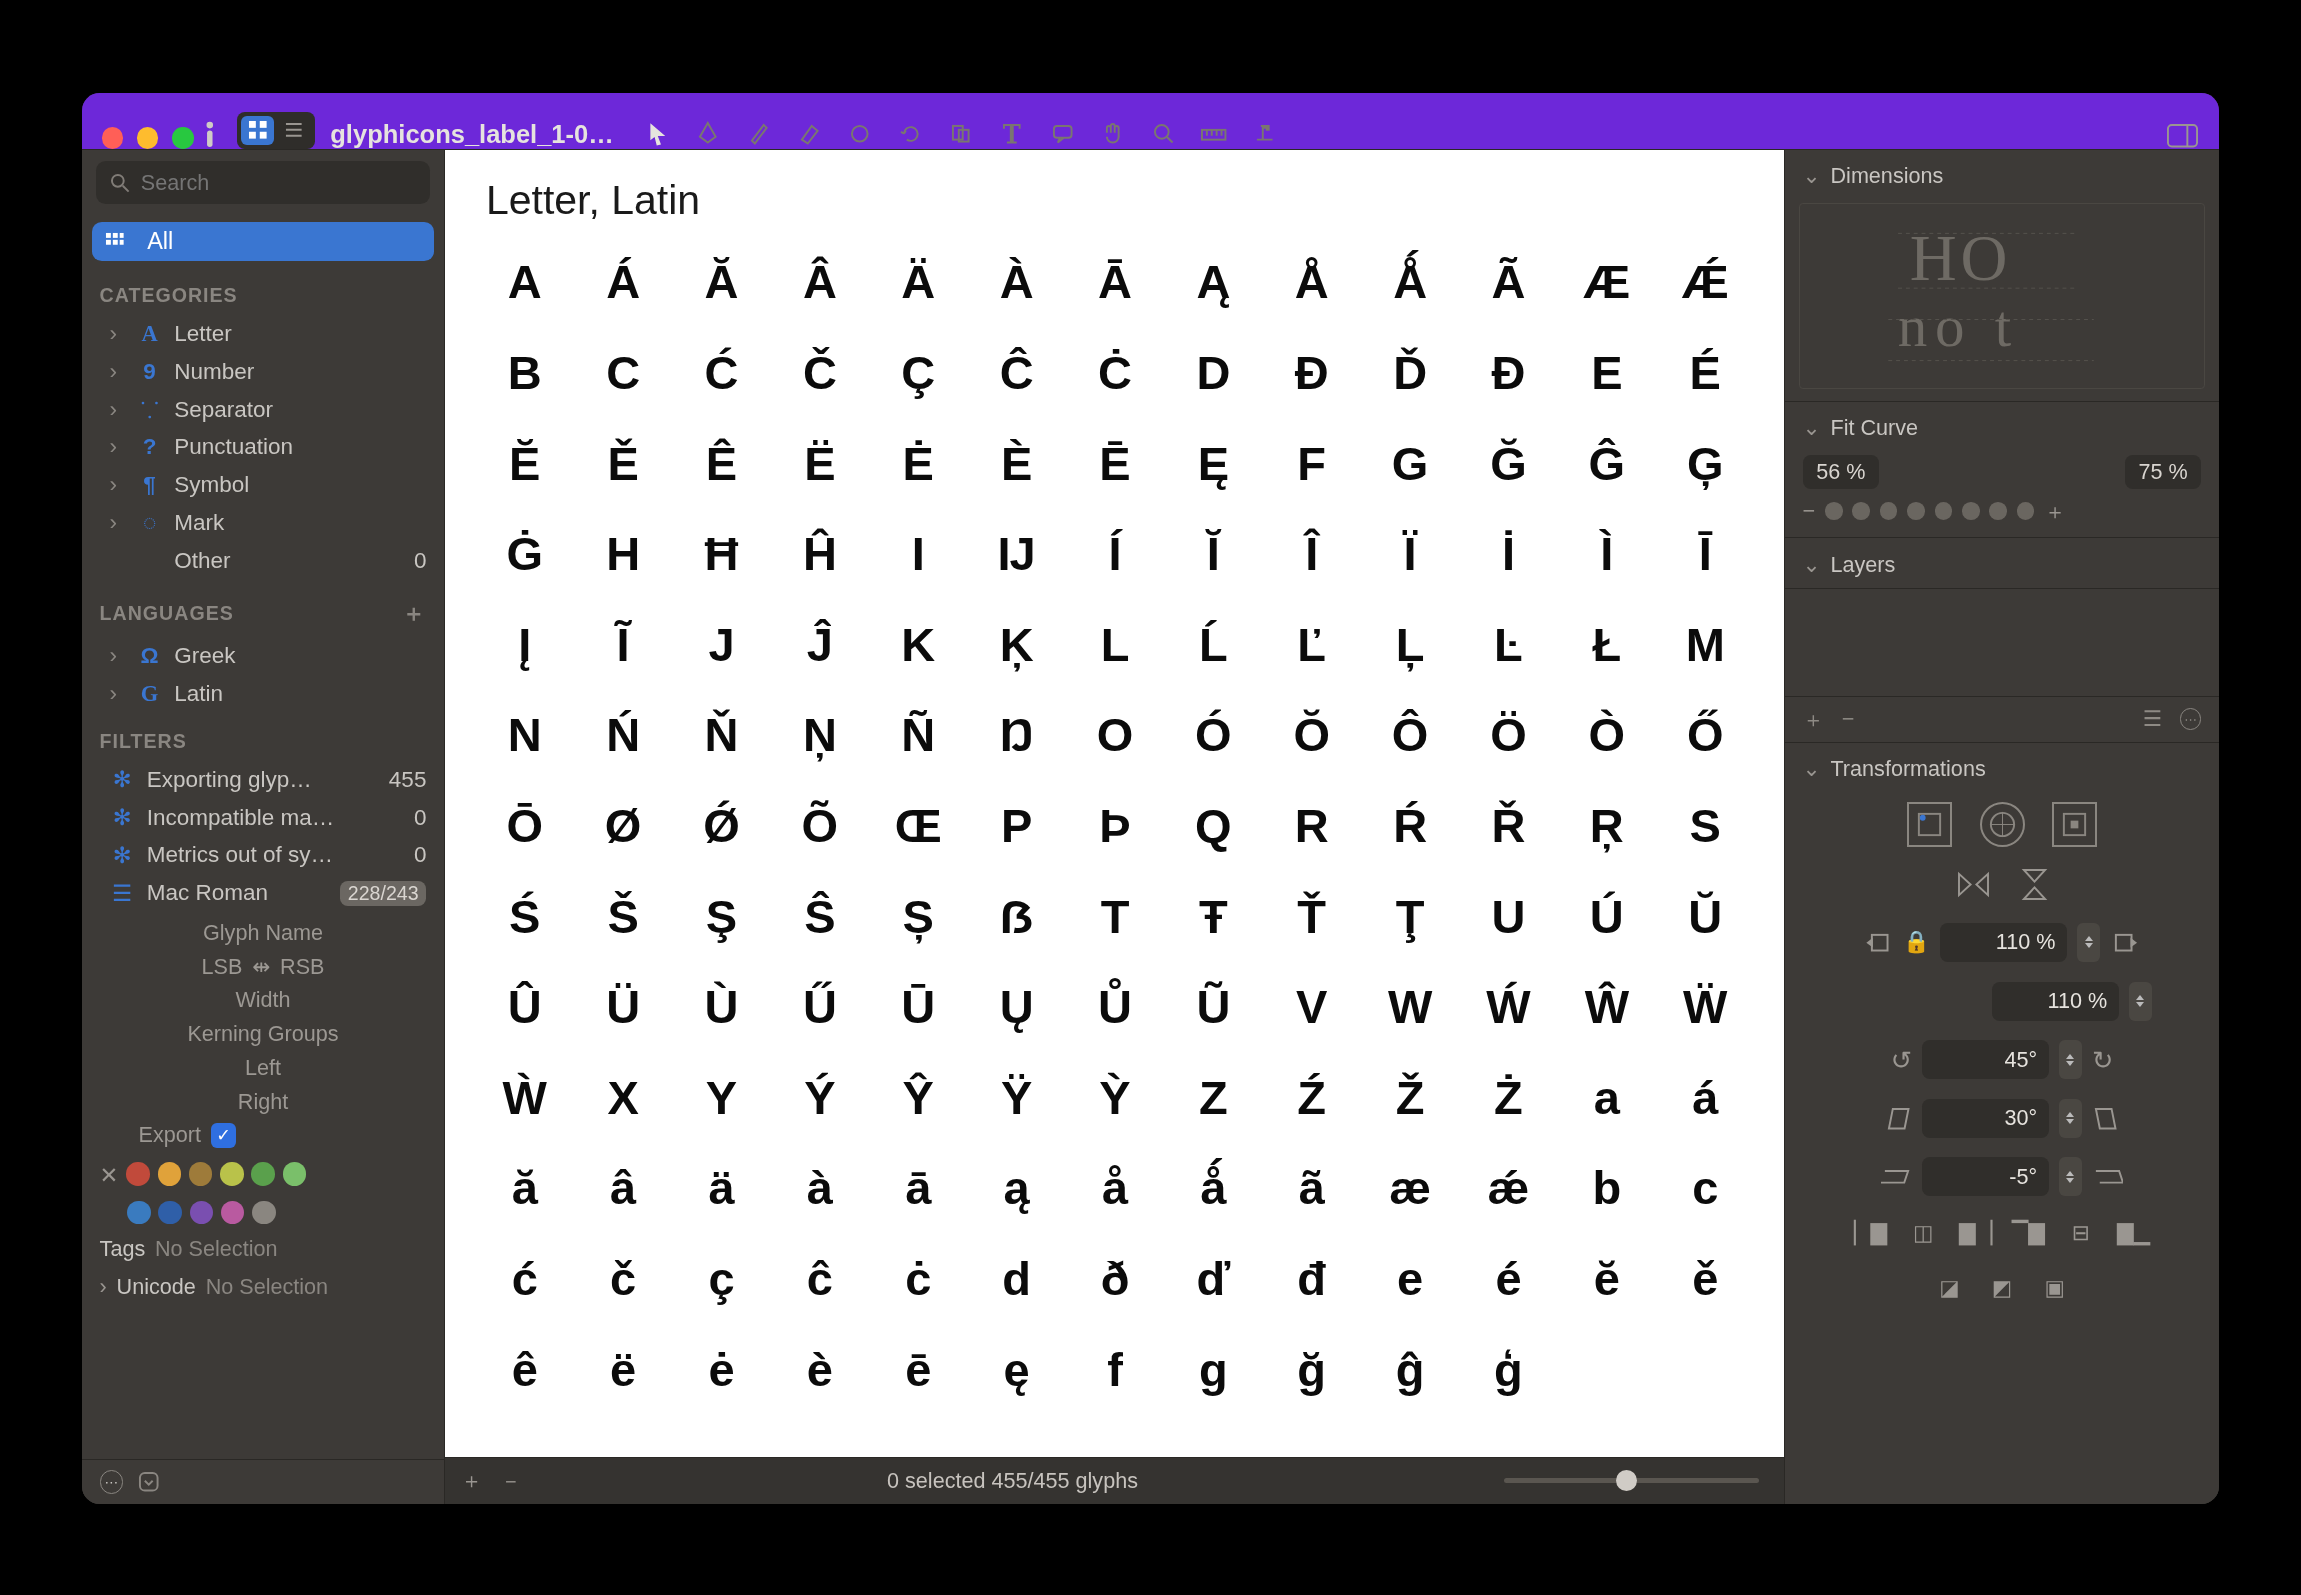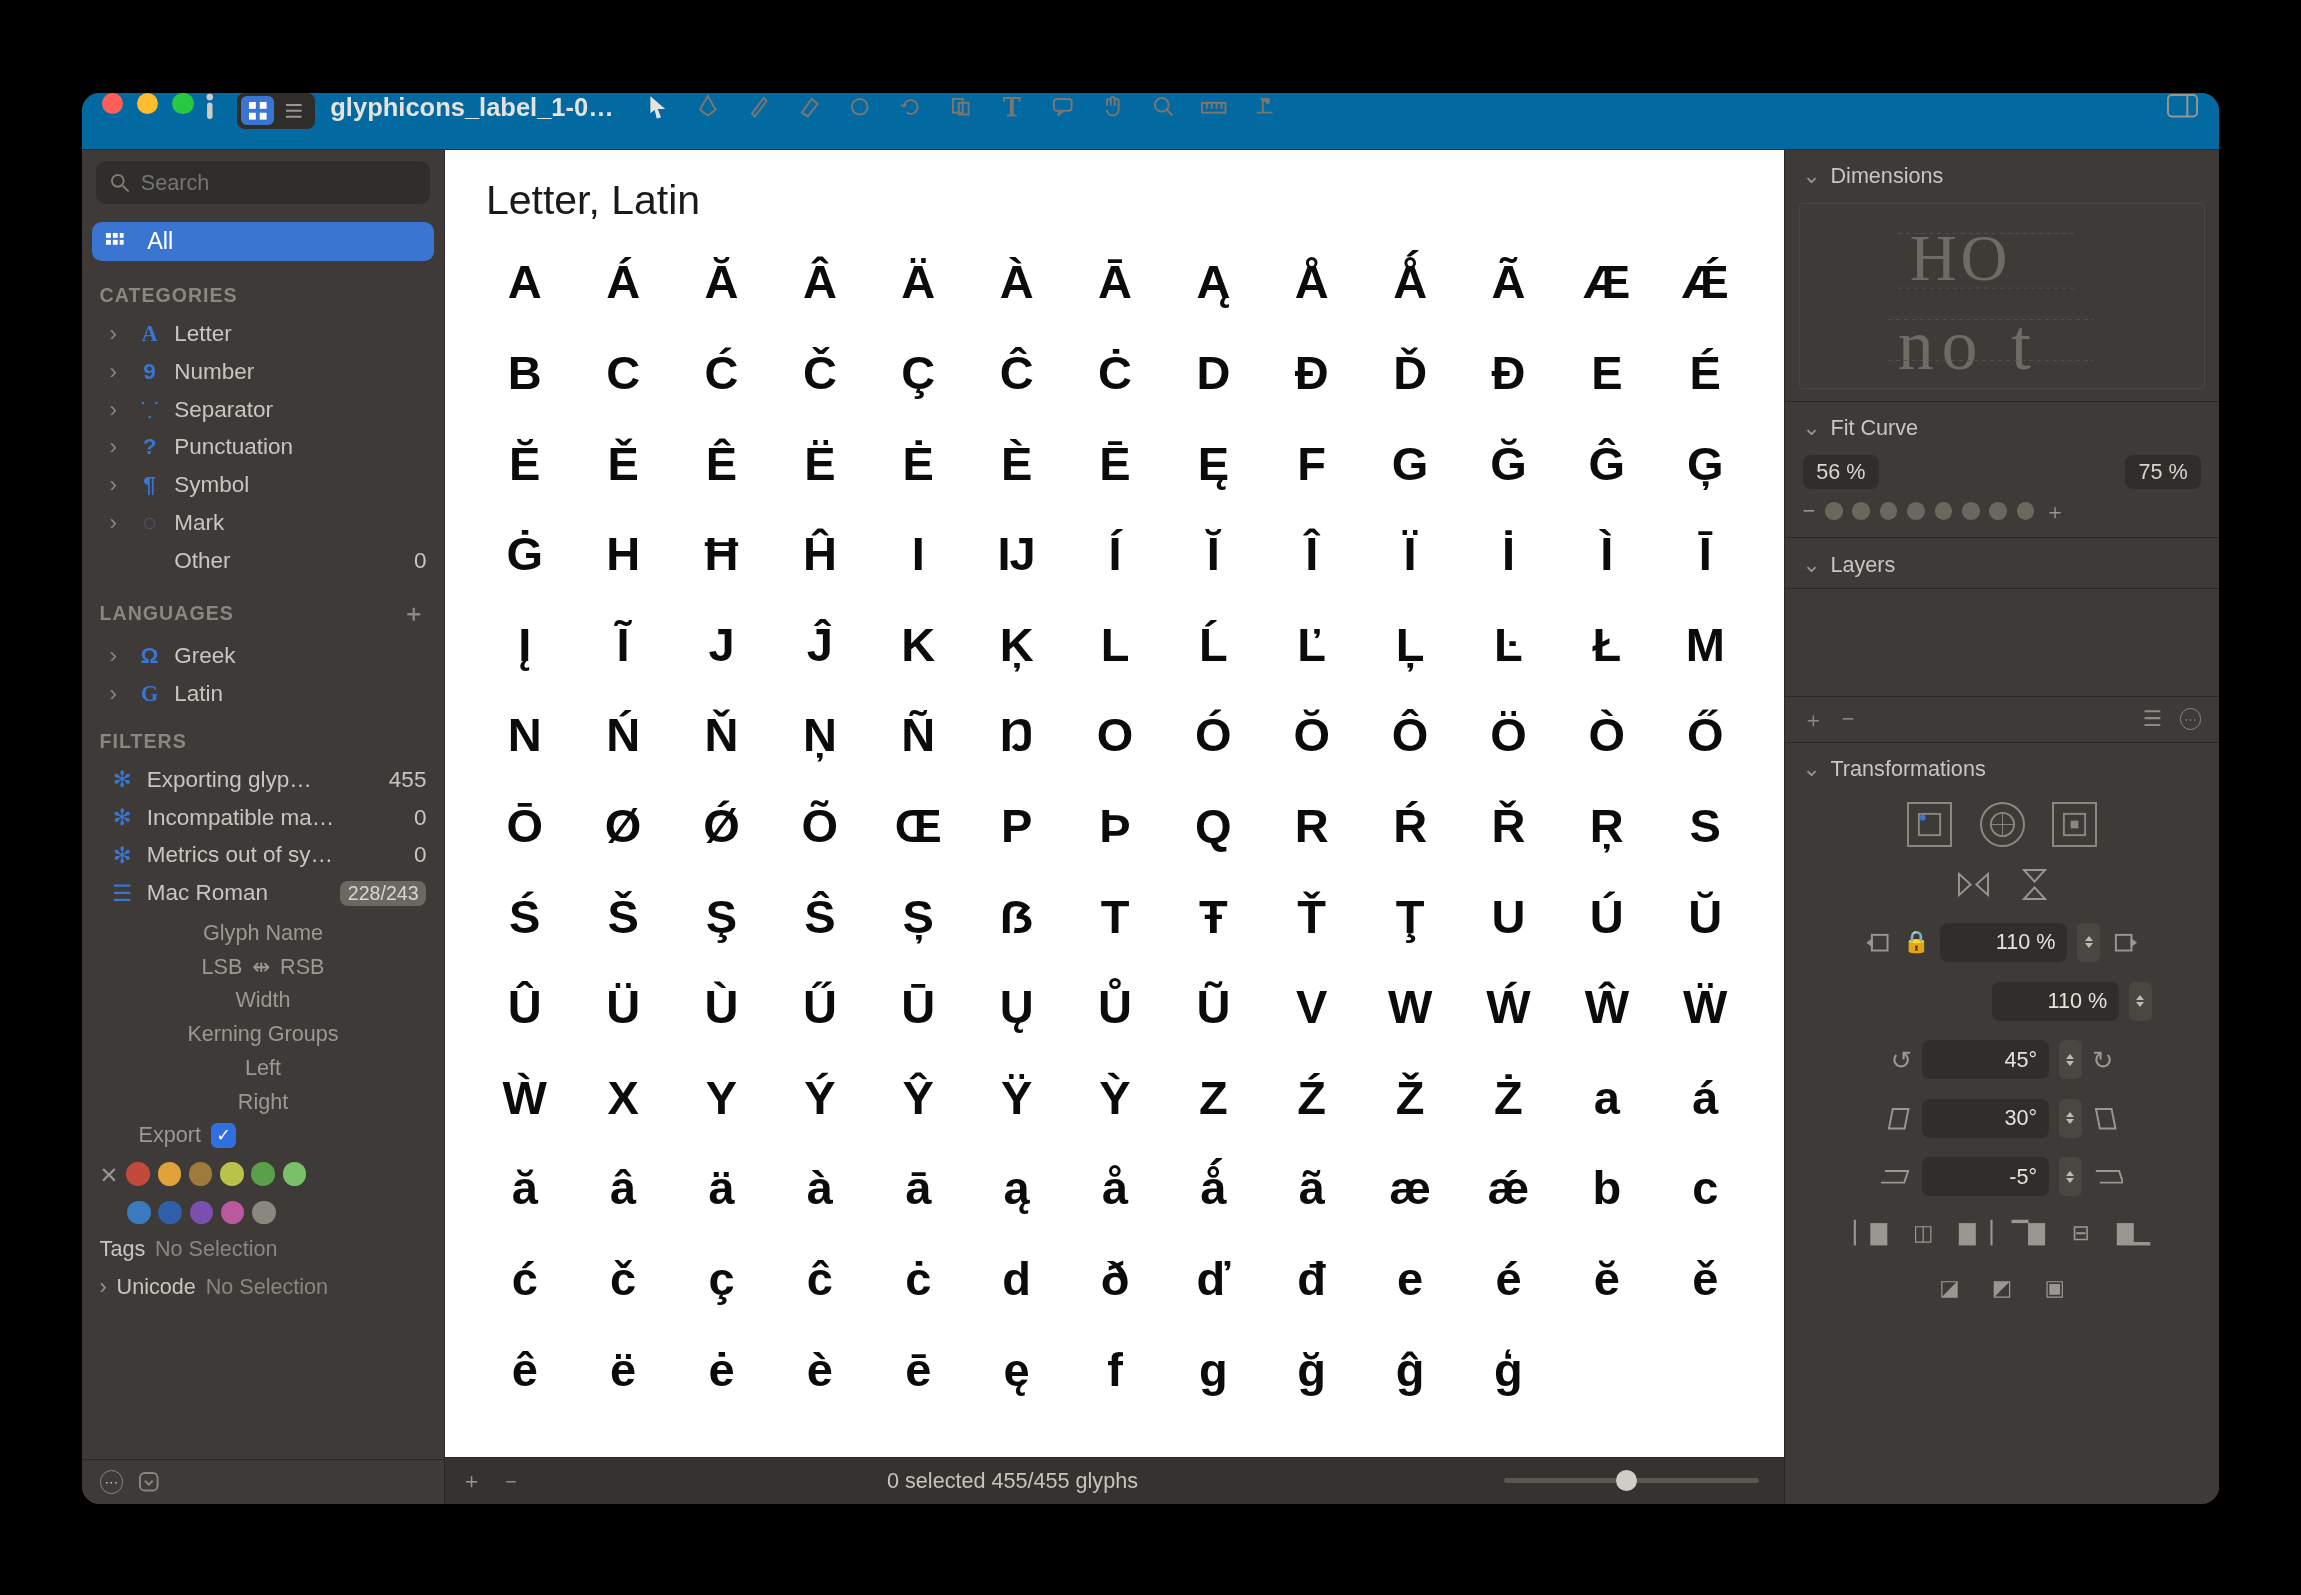--- a/index.html
+++ b/index.html
@@ -3,21 +3,21 @@
 <meta charset="utf-8">
 <style>
   * { box-sizing: border-box; margin: 0; padding: 0; font-family: -apple-system, "Helvetica Neue", Arial, sans-serif; }
   body { background: #000; width: 2301px; height: 1596px; display: flex; align-items: center; justify-content: center; }
   .window {
     width: 2137px; height: 1411px; background: #3d3a37; border-radius: 17.6px;
     box-shadow: 0 29px 78px rgba(0,0,0,.6); overflow: hidden; display: flex; flex-direction: column;
     color: #c9c6c2;
   }
   .titlebar {
-    height: 57px; background: #0369a1; display: flex; align-items: flex-start;
+    height: 57px; background: #6d28d9; display: flex; align-items: flex-end;
     padding: 0 19.6px; border-bottom: 1px solid #2a2825; gap: 2px;
   }
   .traffic { display: flex; gap: 13.7px; }
   .dot { width: 21.6px; height: 21.6px; border-radius: 50%; }
   .dot.red { background: #ff5f57; } .dot.yellow { background: #febc2e; } .dot.green { background: #28c840; }
   .tb-icon { width: 27.4px; height: 27.4px; display:flex; align-items:center; justify-content:center; color:#a8a49f;}
   .tb-seg { display:flex; gap:3.9px; background:#2f2d2a; border-radius:7.8px; padding:3.9px; margin-left:11.8px;}
   .tb-seg .seg { width:33px; height:29px; display:flex; align-items:center; justify-content:center; border-radius:5.9px; color:#9a9691;}
   .tb-seg .seg.active { background:#3a76d1; color:#fff; }
   .doc-title { color:#e6e3de; font-size:25.5px; font-weight:600; margin-left:13.7px; white-space:nowrap; }
@@ -574,21 +574,21 @@
       </div>
     </div>
 
     <div class="inspector">
       <div class="panel-head">
           <span class="disc">⌄</span>
           <span>Dimensions</span>
         </div>
       <div class="dim-box">
         <span class="dim-txt" style="top:17.6px;left:110px;font-size:65px;letter-spacing:3.9px;">HO</span>
-        <span class="dim-txt" style="top:100px;left:98px;font-size:72px;letter-spacing:7.8px;text-align:center;">no t</span>
+        <span class="dim-txt" style="top:88px;left:98px;font-size:59px;letter-spacing:7.8px;text-align:center;">no t</span>
         <svg style="position:absolute;inset:0;" width="100%" height="100%" viewBox="0 0 413 188">
           <g stroke="#55524d" stroke-dasharray="4 4">
             <line x1="100" y1="30" x2="280" y2="30"></line>
               <line x1="100" y1="86" x2="280" y2="86"></line>
             <line x1="90" y1="118" x2="300" y2="118"></line>
               <line x1="90" y1="160" x2="300" y2="160"></line>
           </g>
         </svg>
       </div>
 

